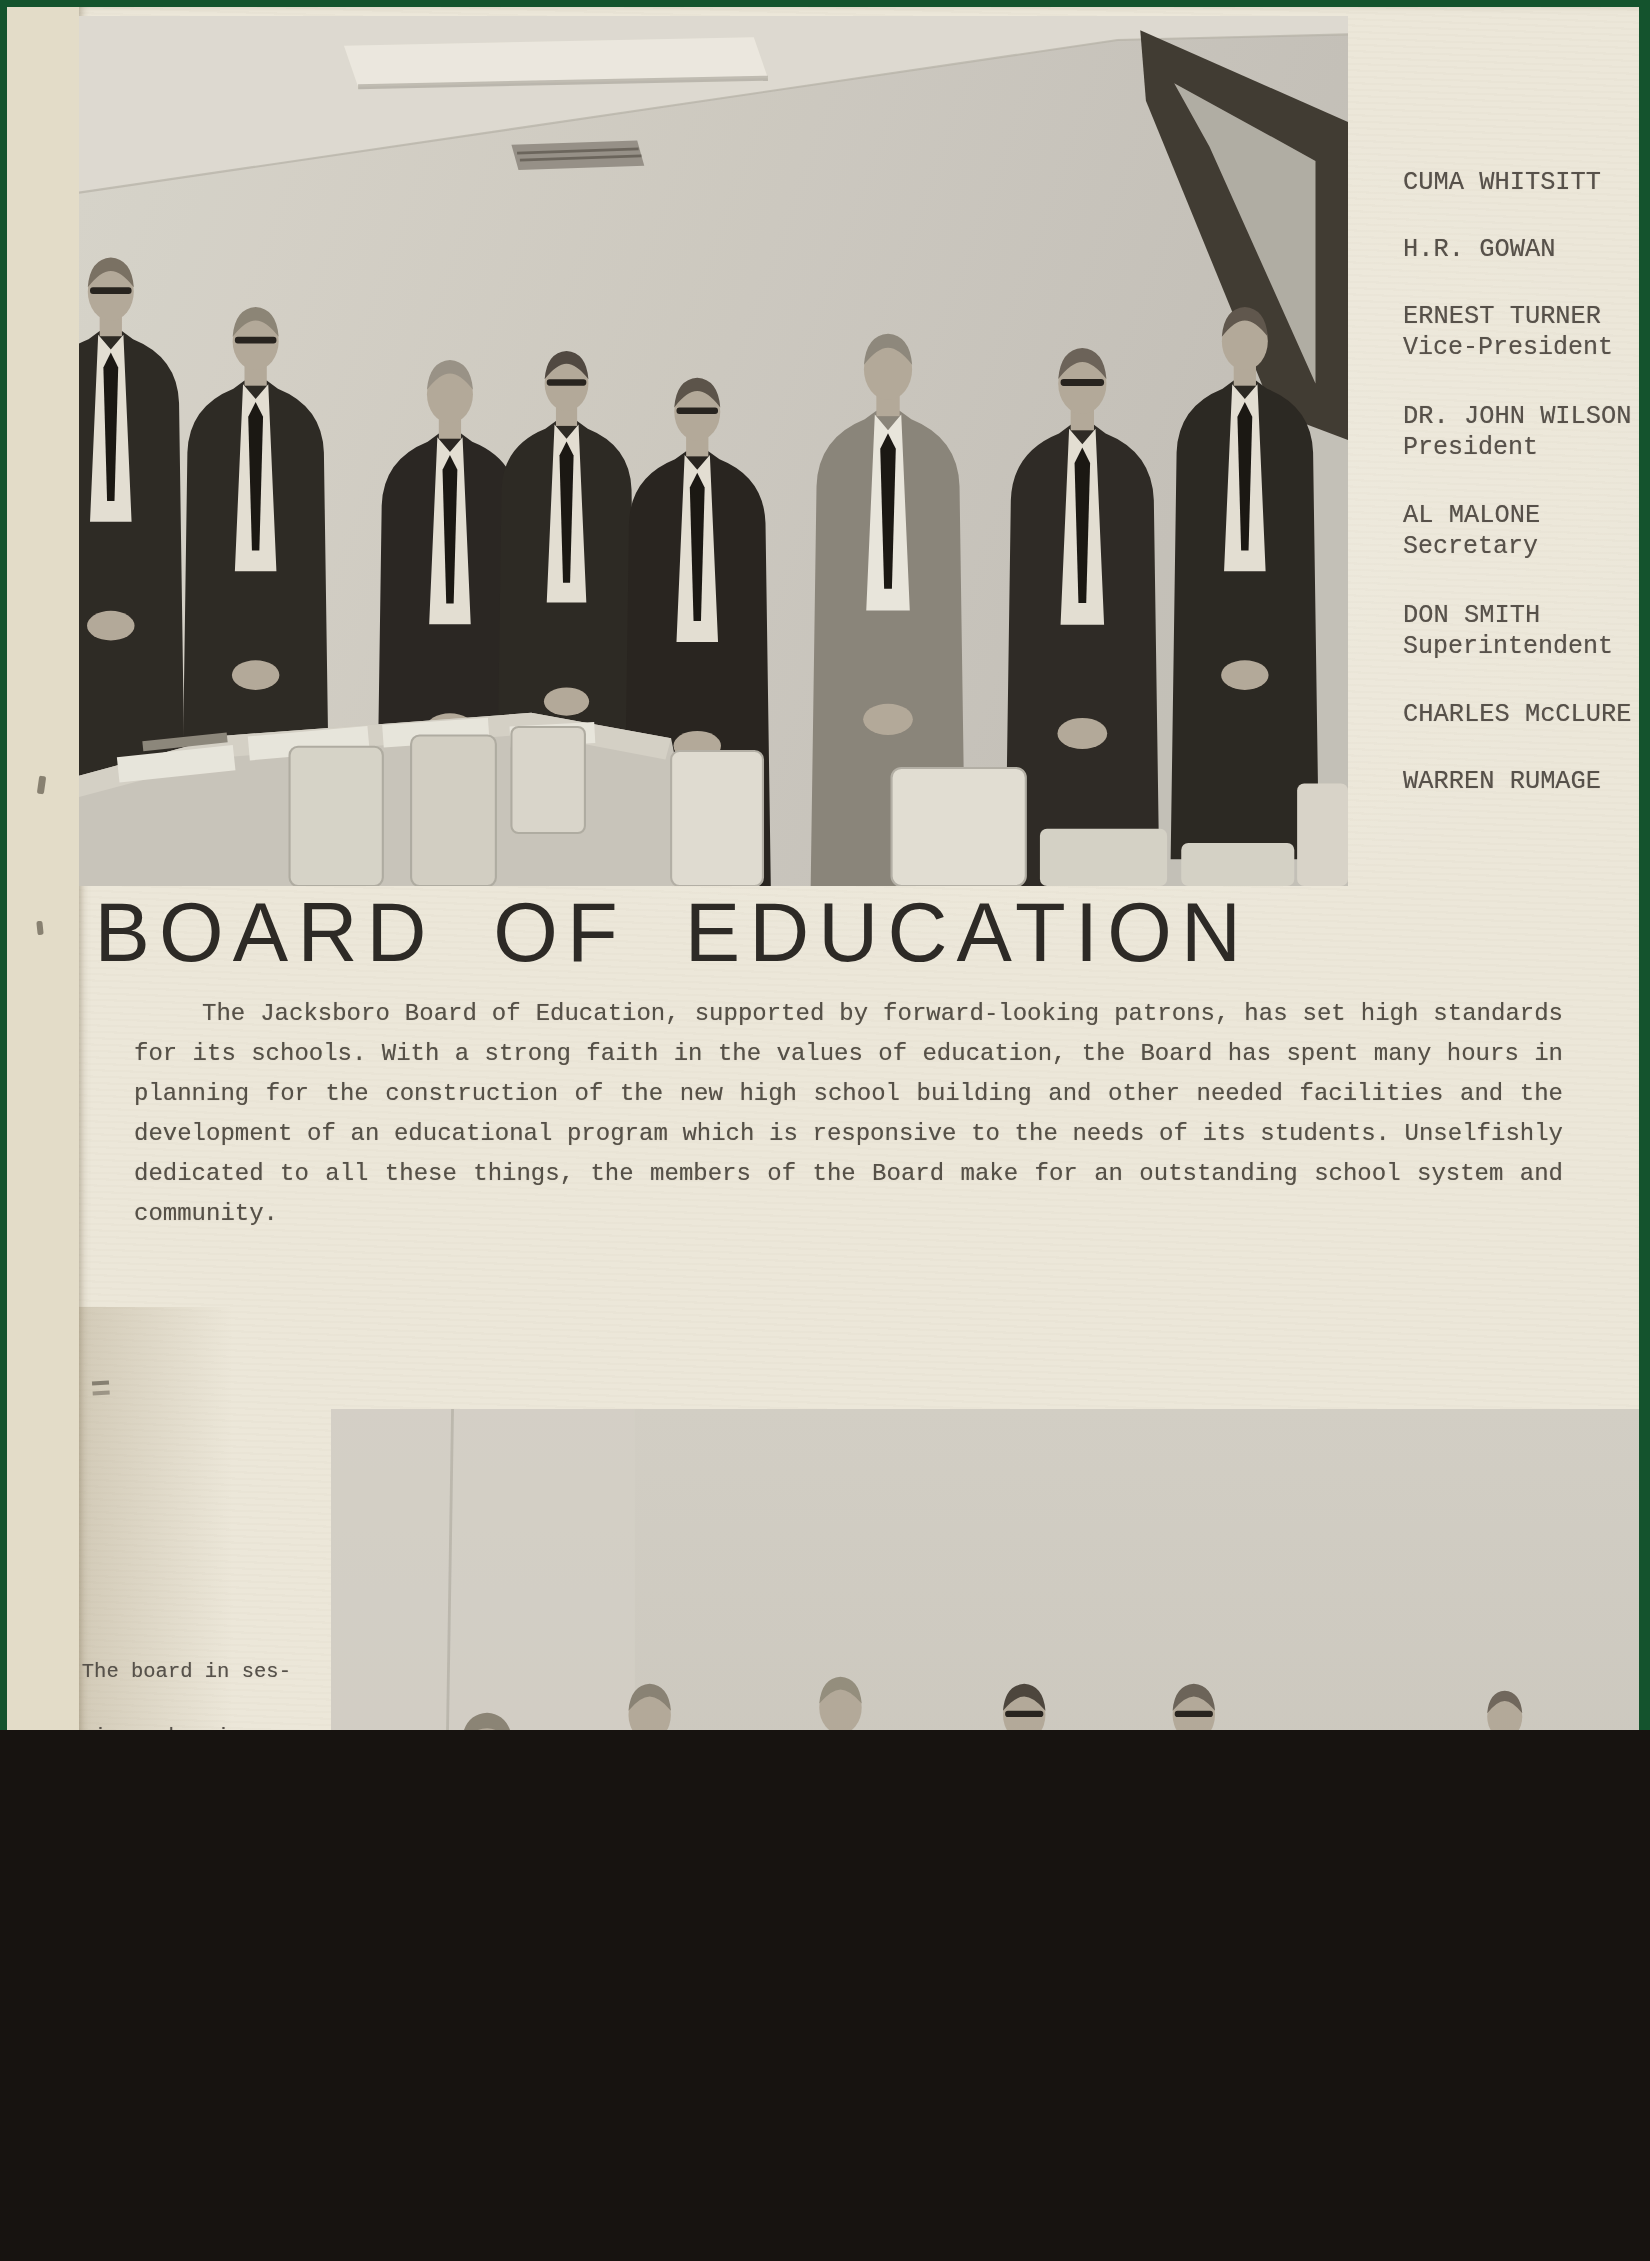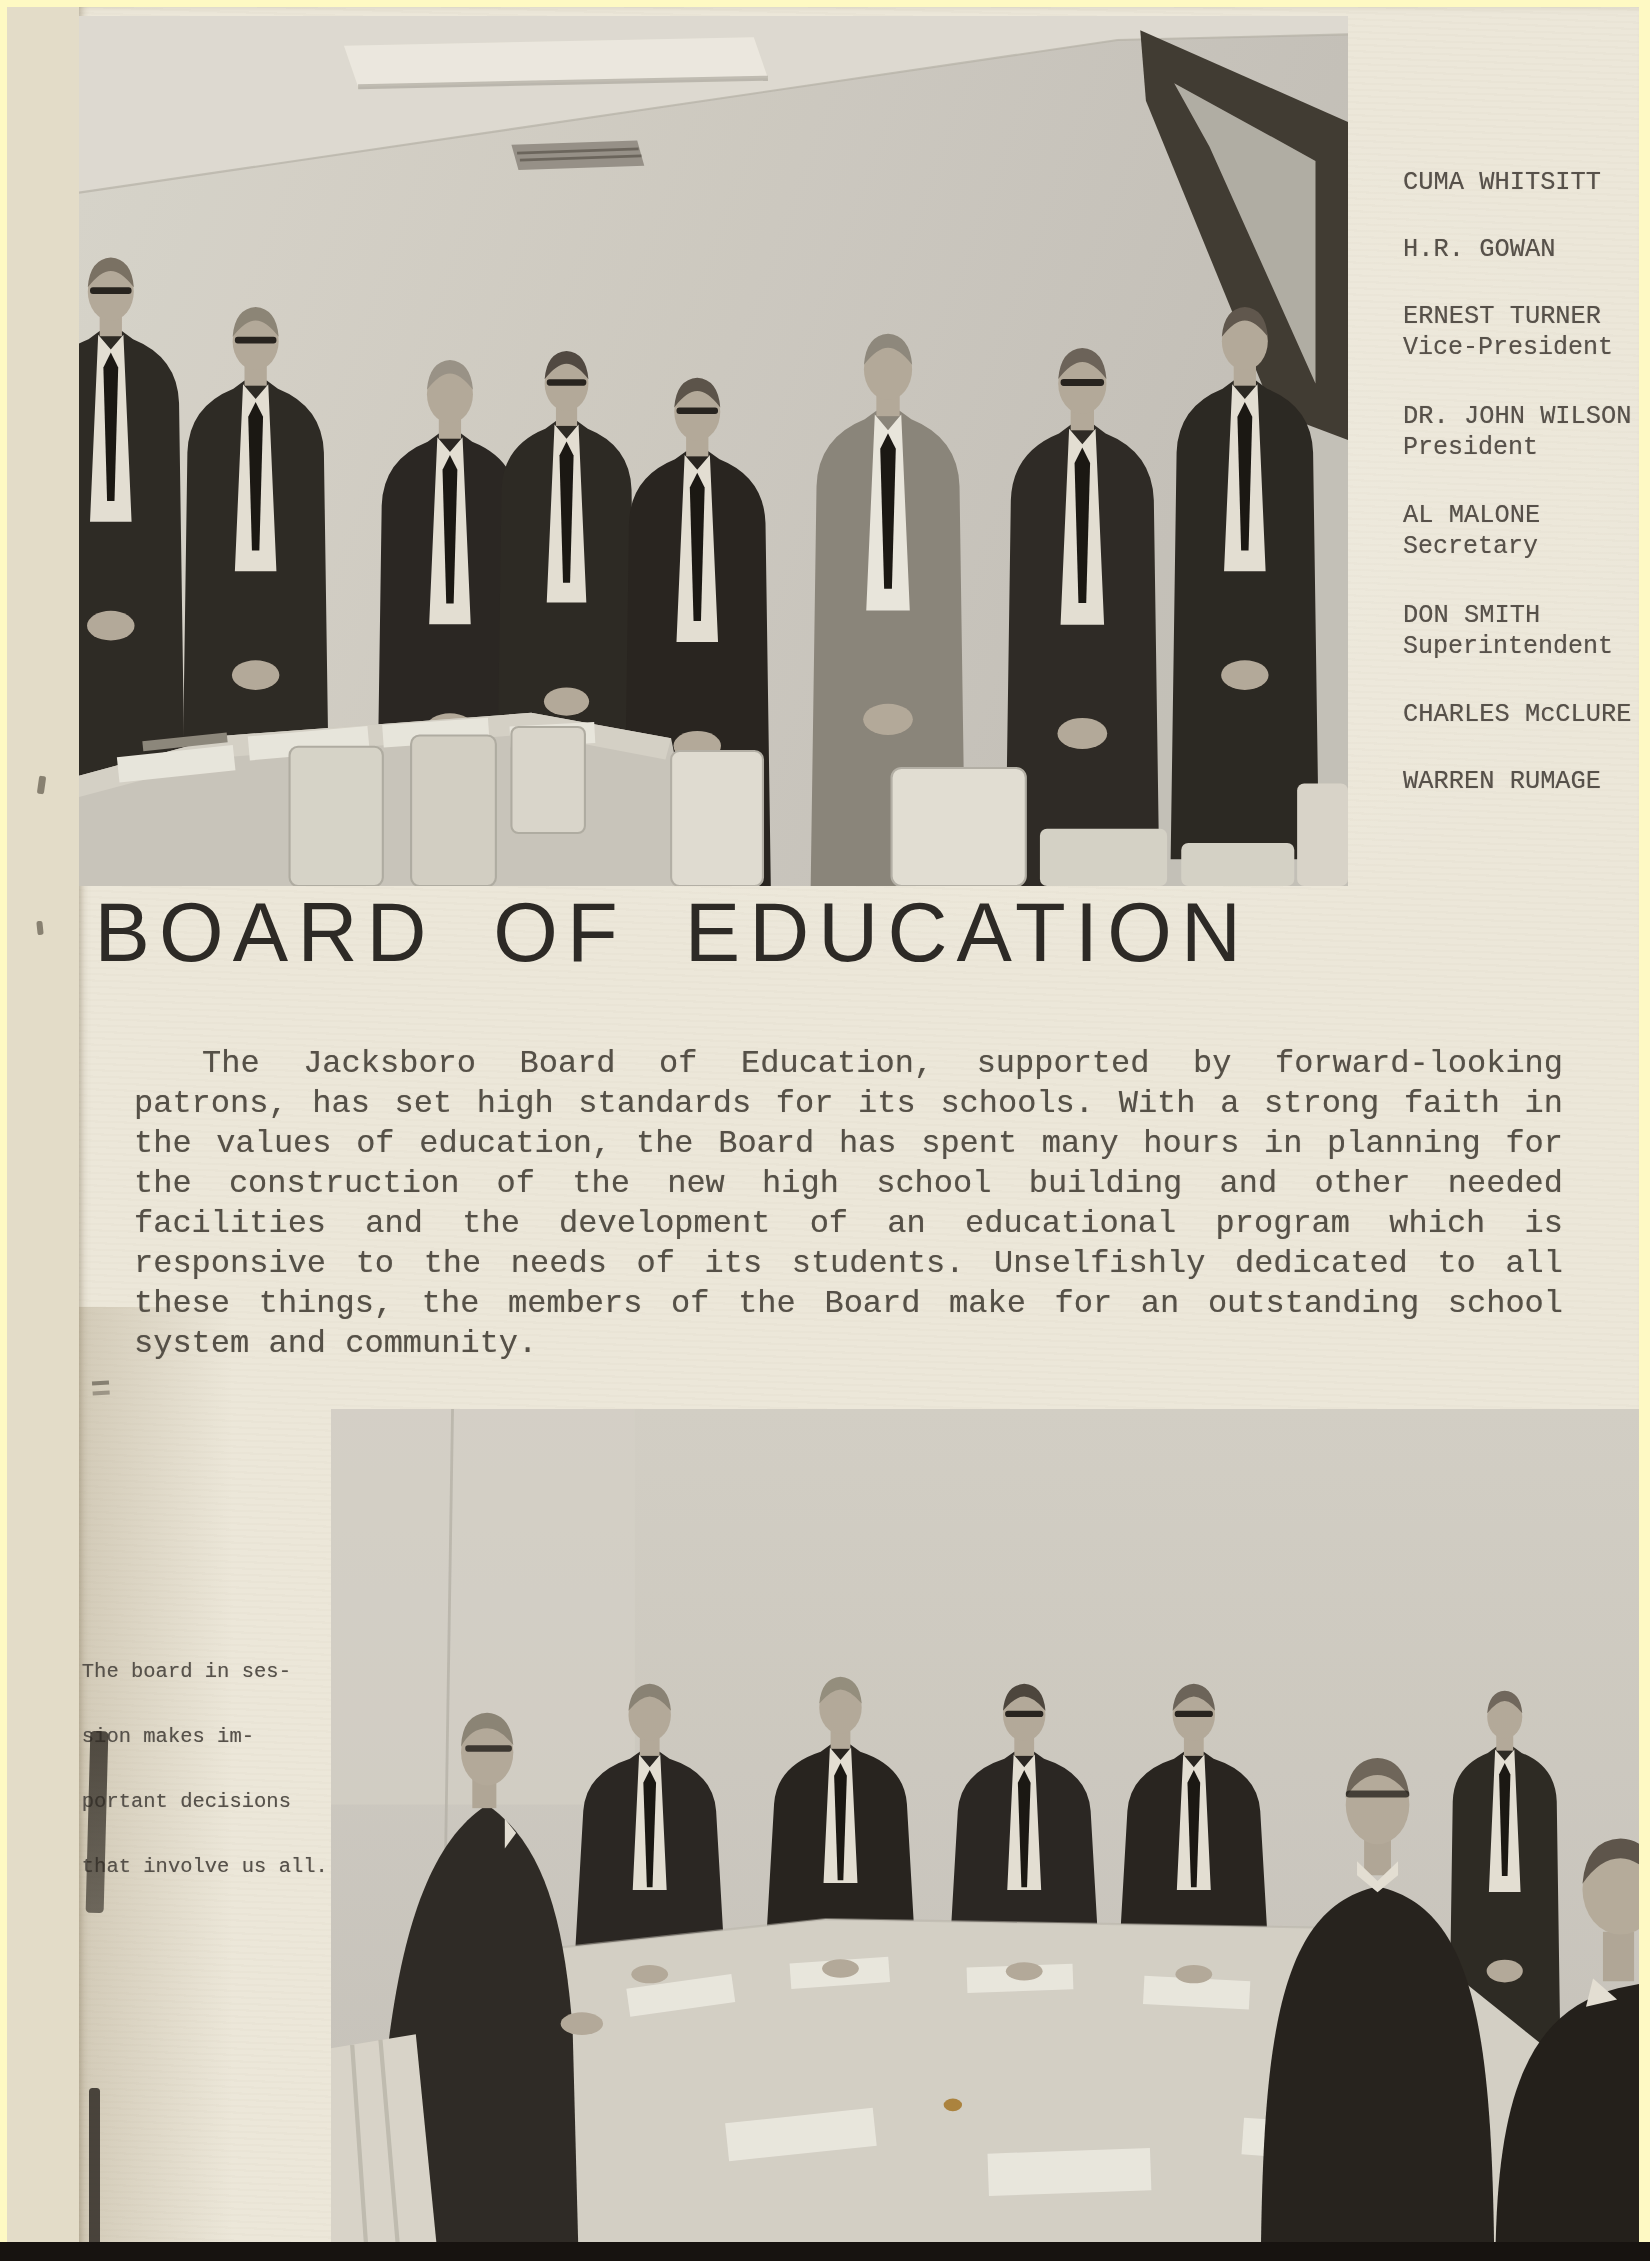--- a/index.html
+++ b/index.html
@@ -1,16 +1,16 @@
 <!DOCTYPE html>
 <html style="font-size:11.3px"><head>
 <meta charset="utf-8">
 <style>
   html,body{margin:0;padding:0;background:#171310;}
-  #root{position:relative;width:1651px;height:2242px;background:#fef9c3;overflow:hidden;
+  #root{position:relative;width:1651px;height:1730px;background:#14532d;overflow:hidden;
         font-family:"Liberation Mono",monospace;}
   .left-strip{position:absolute;left:7px;top:7px;width:72px;height:2242px;background:#e3dcc8;}
   .left-strip .speck{position:absolute;background:rgba(62,54,42,.55);border-radius:2.1px;}
   .speck-1{left:31px;top:769px;width:7px;height:18.4px;transform:rotate(8deg);}
   .speck-2{left:30px;top:914px;width:5.7px;height:14px;transform:rotate(-6deg);}
   .page{position:absolute;left:79px;top:7px;width:1560px;height:2242px;
         background:
           radial-gradient(1131px 707px at 55% 22%, rgba(255,255,255,.16), rgba(255,255,255,0) 70%),
           repeating-linear-gradient(2deg, rgba(120,105,80,.025) 0 2.1px, rgba(0,0,0,0) 2.1px 6.4px),
           #ece7d9;
@@ -22,21 +22,21 @@
   .photo-top{left:0;top:8.5px;width:1269px;height:870px;}
   .photo-bottom{left:252px;top:1402px;width:1308px;height:840px;}
   .names{position:absolute;left:1324px;top:161px;width:254px;color:#57514a;
          text-shadow:0 0 0.7px rgba(87,81,74,.55);}
   .member{margin:0 0 37px 0;}
   .m-name{font-size:25.4px;line-height:30px;white-space:nowrap;}
   .m-title{font-size:25px;line-height:32.5px;white-space:nowrap;}
   .heading{position:absolute;left:15.5px;top:878px;margin:0;white-space:nowrap;
            font-family:"Liberation Sans",sans-serif;font-weight:normal;font-size:83px;
            letter-spacing:9.2px;word-spacing:25.4px;color:#2d2a26;}
-  .bodytext{position:absolute;left:55px;top:1037px;width:1429px;font-size:32px;line-height:40px;
+  .bodytext{position:absolute;left:55px;top:987px;width:1429px;font-size:24px;line-height:40px;
             color:#555047;text-align:justify;text-indent:68px;
             text-shadow:0 0 0.7px rgba(85,80,71,.5);}
   .caption{position:absolute;left:2.8px;top:1632px;width:240px;color:#56514a;font-size:20.5px;
            text-shadow:0 0 0.7px rgba(86,81,74,.5);}
   .caption .line{height:65px;line-height:65px;white-space:nowrap;}
   .mark-a{position:absolute;left:12.7px;top:1374px;width:17px;height:4.2px;background:rgba(70,63,52,.55);
           box-shadow:0 10px 0 rgba(70,63,52,.40);transform:rotate(-4deg);}
   .bleed-1{position:absolute;left:8.5px;top:1724px;width:18.4px;height:182px;border-radius:4.2px;
            background:linear-gradient(to bottom, rgba(45,40,33,.80), rgba(45,40,33,.62));
            transform:rotate(1.5deg);}

